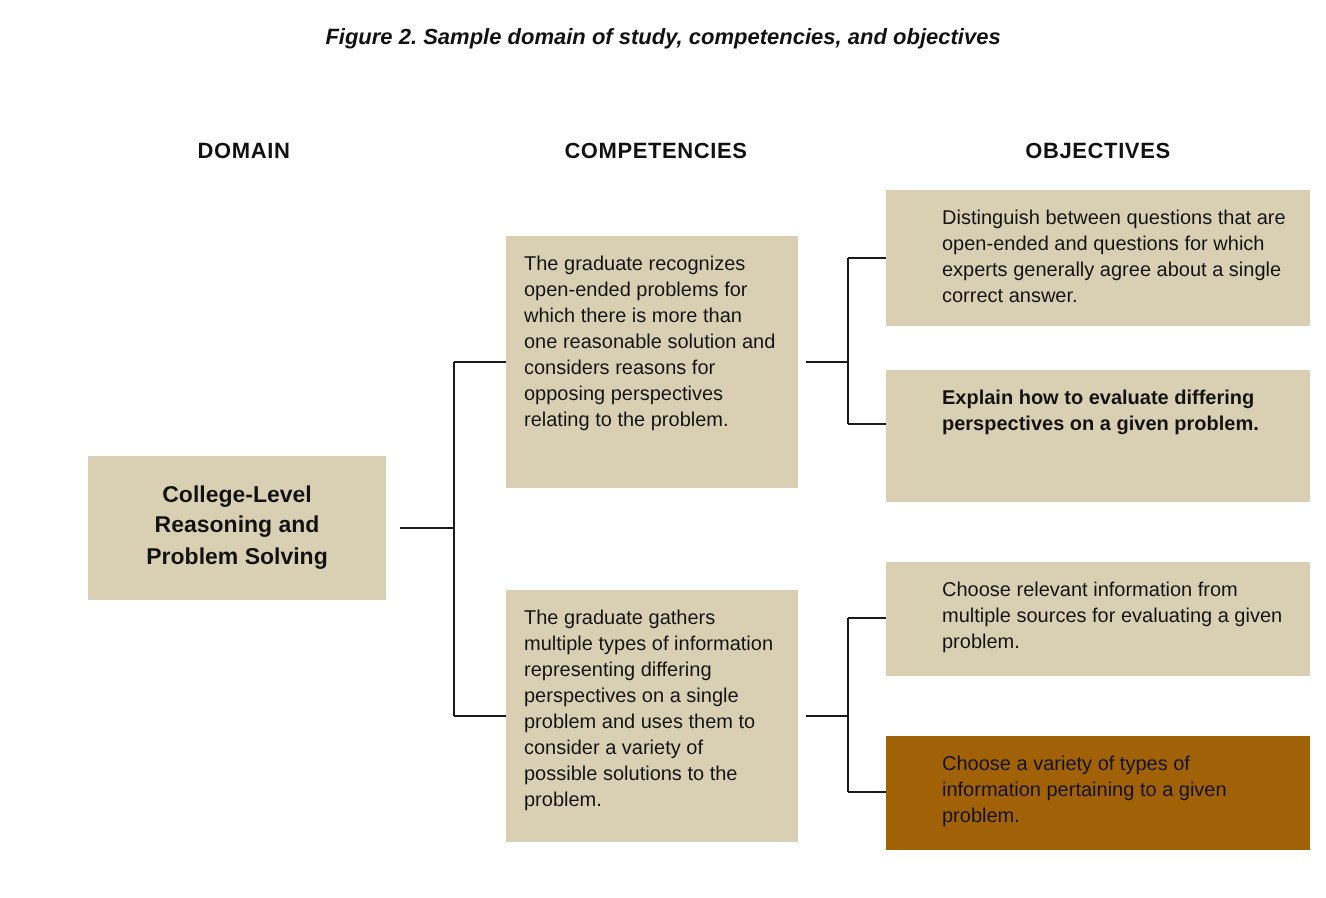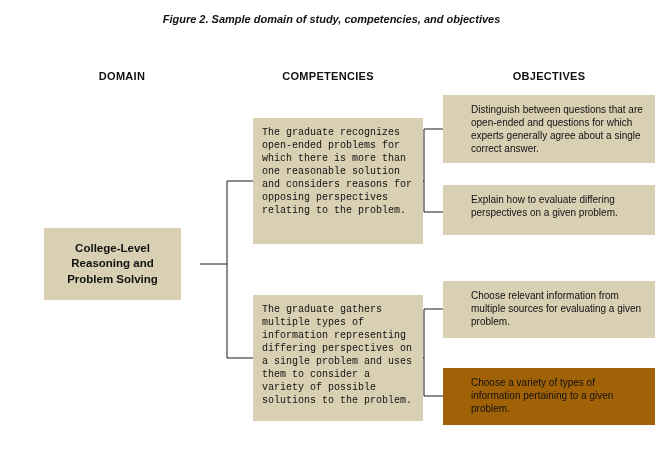--- a/index.html
+++ b/index.html
@@ -33,34 +33,34 @@
   #hdr-obj      { left: 443px; width: 212px; }
 
   .box {
     position: absolute;
     background: #d9cfb3;
     font-size: 10px;
     line-height: 1.3;
     padding: 8px 9px;
   }
   .domain-box {
-    left: 44px; top: 228px; width: 137px; height: 72px;
+    left: 44px; top: 228px; width: 149px; height: 72px;
     display: flex; align-items: center; justify-content: center;
     text-align: center;
     font-size: 11.5px;
     font-weight: bold;
     line-height: 1.35;
   }
-  .comp-box { left: 253px; width: 170px; height: 126px; text-align: left; font-family: Liberation Mono, monospace; }
+  .comp-box { left: 253px; width: 146px; height: 126px; text-align: left; }
   #comp-1 { top: 118px; }
   #comp-2 { top: 295px; }
 
   .obj-box { left: 443px; width: 212px; text-align: left; padding-left: 28px; }
   #obj-1 { top: 95px;  height: 68px; }
-  #obj-2 { top: 185px; height: 50px; }
+  #obj-2 { top: 185px; height: 66px; font-weight: bold; }
   #obj-3 { top: 281px; height: 57px; }
   #obj-4 { top: 368px; height: 57px; }
 
   svg.connectors {
     position: absolute;
     top: 0; left: 0;
     width: 663px; height: 449px;
     pointer-events: none;
   }
   svg.connectors path {

